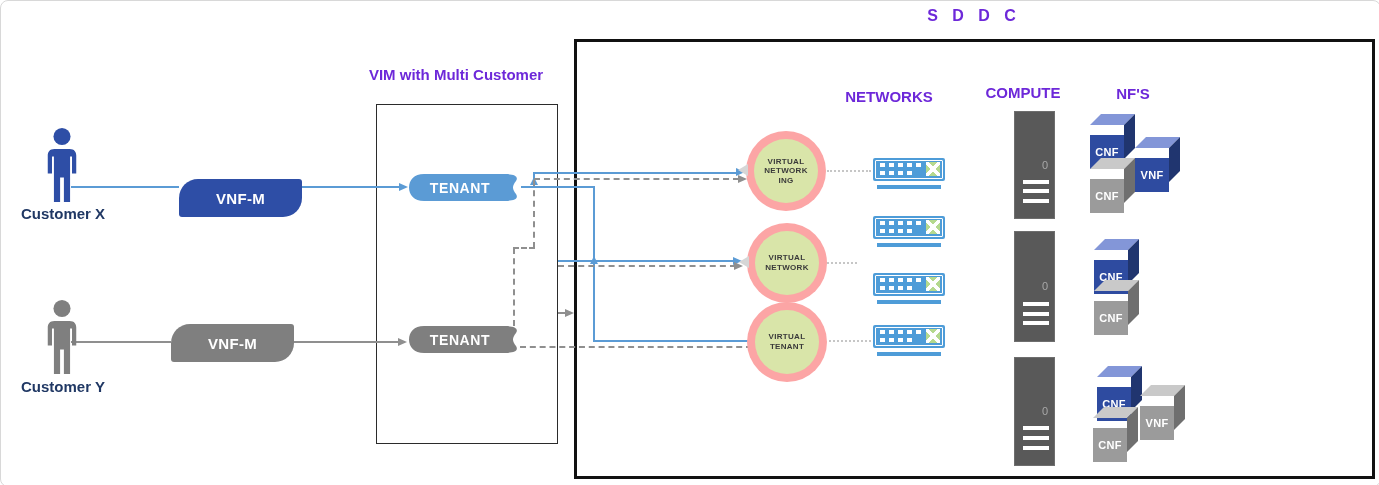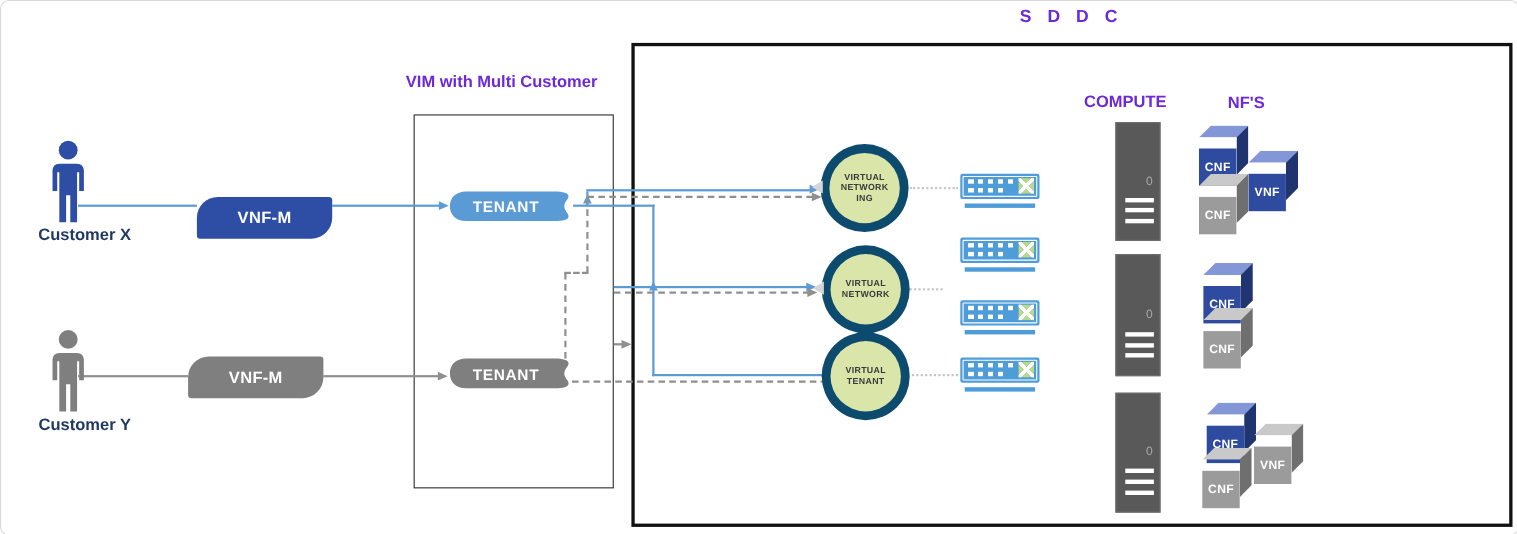--- a/index.html
+++ b/index.html
@@ -17,33 +17,33 @@
   .vd-g{width:0;border-left:2px dashed #8f8f8f;}
   .hl-g{height:0;border-top:2px solid #8f8f8f;}
   .dot{height:0;border-top:2px dotted #c6c6c6;}
   .ar{width:0;height:0;}
   .ar-r-b{border-top:4px solid transparent;border-bottom:4px solid transparent;border-left:9px solid #5B9BD5;}
   .ar-r-g{border-top:4px solid transparent;border-bottom:4px solid transparent;border-left:9px solid #8f8f8f;}
   .ar-u-b{border-left:4px solid transparent;border-right:4px solid transparent;border-bottom:8px solid #5B9BD5;}
   .ar-d-g{border-left:4px solid transparent;border-right:4px solid transparent;border-top:8px solid #8f8f8f;}
   
   .person{width:38px;height:78px;}
-  .cust-lbl{width:112px;text-align:right;font-weight:bold;font-size:15px;color:#203864;}
+  .cust-lbl{width:112px;text-align:center;font-weight:bold;font-size:15px;color:#203864;}
   
   .vnfm{width:123px;height:38px;border-radius:19px 3px 19px 3px;display:flex;align-items:center;justify-content:center;
         color:#fff;font-weight:bold;font-size:15px;letter-spacing:.3px;}
   .vnfm.blue{background:#2E4EA6;}
   .vnfm.gray{background:#7F7F7F;}
   
   .tenant{width:113px;height:29px;}
   .tenant svg{position:absolute;left:0;top:0;}
   .tenant span{position:absolute;left:0;top:0;width:104px;height:29px;display:flex;align-items:center;justify-content:center;
                color:#fff;font-weight:bold;font-size:14px;letter-spacing:.6px;}
   
-  .vcircle{width:80px;height:80px;border-radius:50%;background:#0c4a6e;z-index:3;}
+  .vcircle{width:80px;height:80px;border-radius:50%;background:#fca5a5;z-index:3;}
   .vcircle .in{position:absolute;inset:8px;border-radius:50%;background:#D9E5A9;display:flex;flex-direction:column;
                align-items:center;justify-content:center;font-size:8px;font-weight:bold;color:#3a3a3a;line-height:1.2;letter-spacing:.3px;}
   .vtail{position:absolute;left:-8px;top:33px;width:0;height:0;border-top:6px solid transparent;border-bottom:6px solid transparent;border-right:10px solid #D6D6D6;}
   
   .switch{width:72px;height:23px;background:#4E9CD8;border-radius:2px;z-index:3;}
   .switch .inner{position:absolute;inset:2px;border:1px solid #fff;border-radius:1px;}
   .prow{position:absolute;height:4px;background:repeating-linear-gradient(90deg,#fff 0 5px,transparent 5px 9px);}
   .prow.r1{left:7px;top:5px;width:41px;}
   .prow.r2{left:7px;top:13px;width:33px;}
   .xsq{position:absolute;right:5px;top:4px;width:14px;height:14px;background:#B5D98E;
@@ -68,20 +68,21 @@
 <body>
 
 <div id="stage">
 
   <div class="abs sddc-box"></div>
   <div class="abs lbl" style="left:873px;top:6px;width:200px;text-align:center;font-size:16px;letter-spacing:5px;">S D D C</div>
 
   <div class="abs vim-box"></div>
   <div class="abs lbl" style="left:330px;top:65px;width:250px;text-align:center;font-size:15px;">VIM with Multi Customer</div>
 
+  <div class="abs lbl" style="left:808px;top:87px;width:160px;text-align:center;font-size:15px;">NETWORKS</div>
   <div class="abs lbl" style="left:952px;top:83px;width:140px;text-align:center;font-size:15px;">COMPUTE</div>
   <div class="abs lbl" style="left:1082px;top:84px;width:100px;text-align:center;font-size:15px;">NF'S</div>
 
   <div class="abs person z3" style="left:42px;top:126px;color:#2E4EA6;">
     <svg width="38" height="78" viewBox="0 0 40 80" fill="currentColor">
       <circle cx="20" cy="9" r="9"></circle>
       <path d="M12 22 H28 C33 22 35 25 35 29 V48 H30.5 V30 H28.5 V78 H22 V52 H18 V78 H11.5 V30 H9.5 V48 H5 V29 C5 25 7 22 12 22 Z"></path>
     </svg>
   </div>
   <div class="abs cust-lbl" style="left:6px;top:204px;">Customer X</div>

